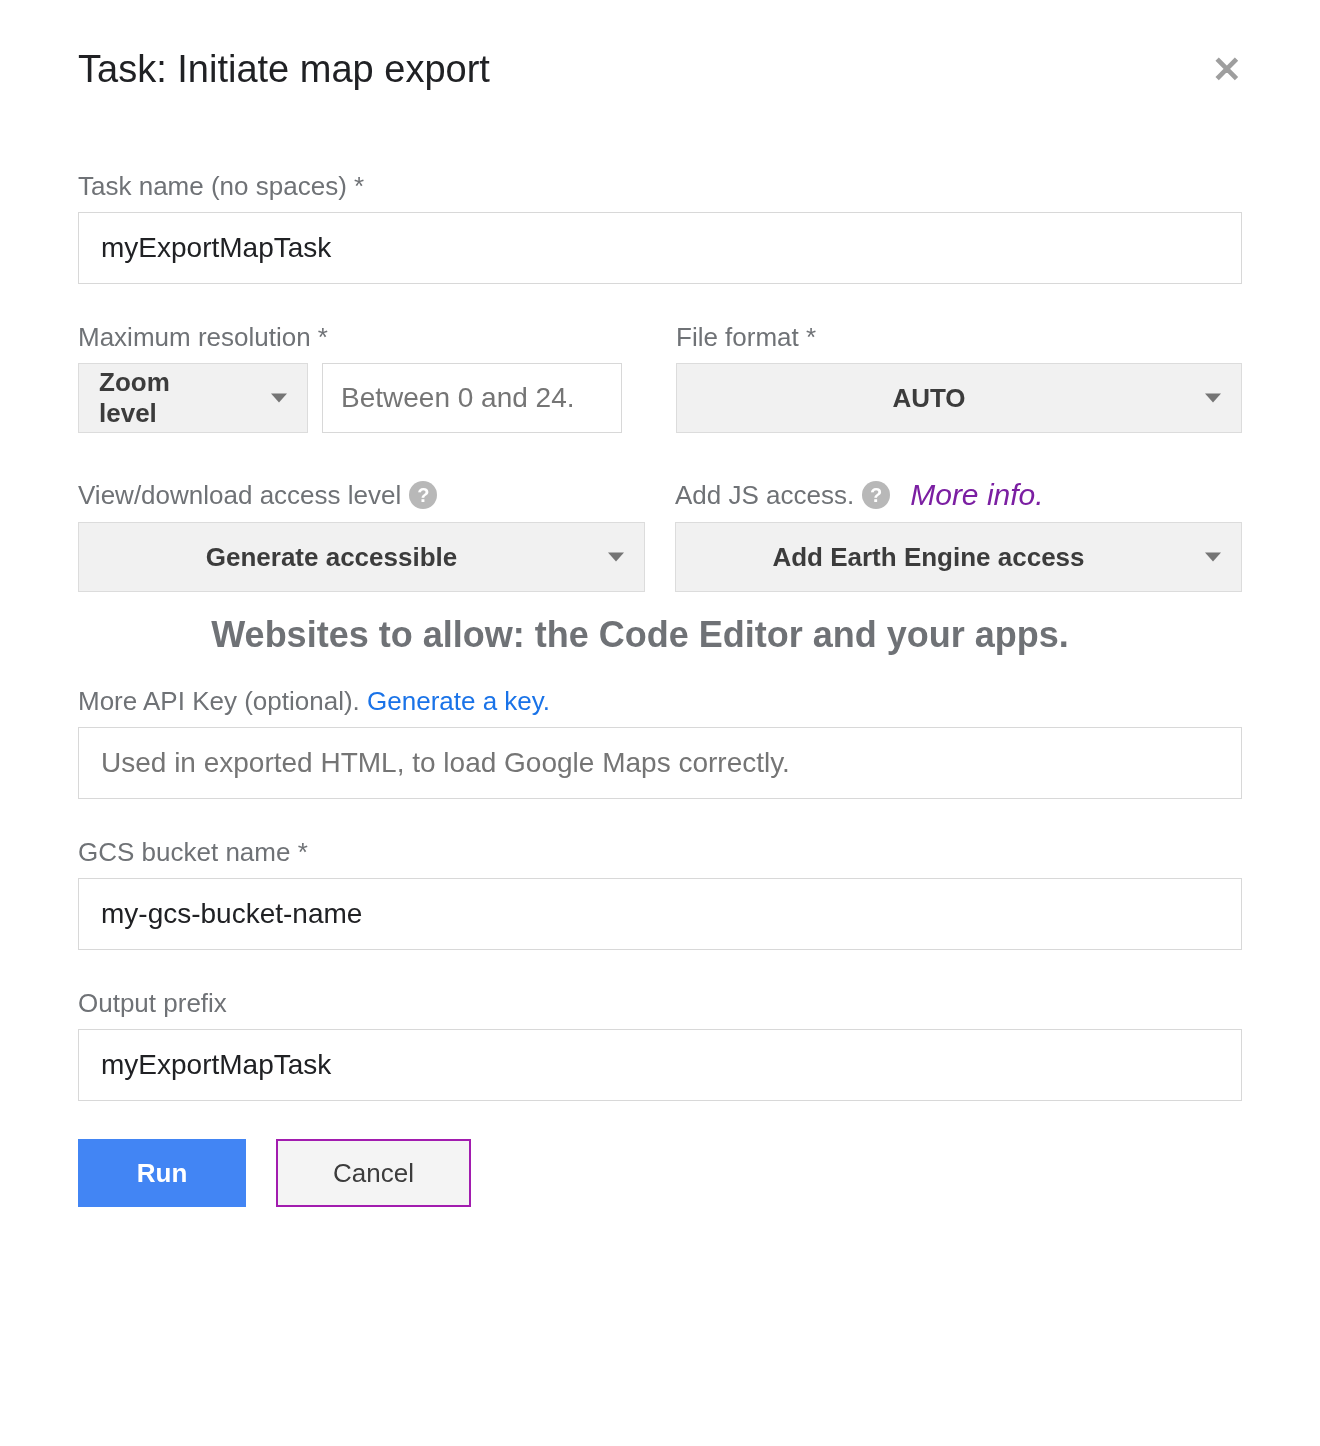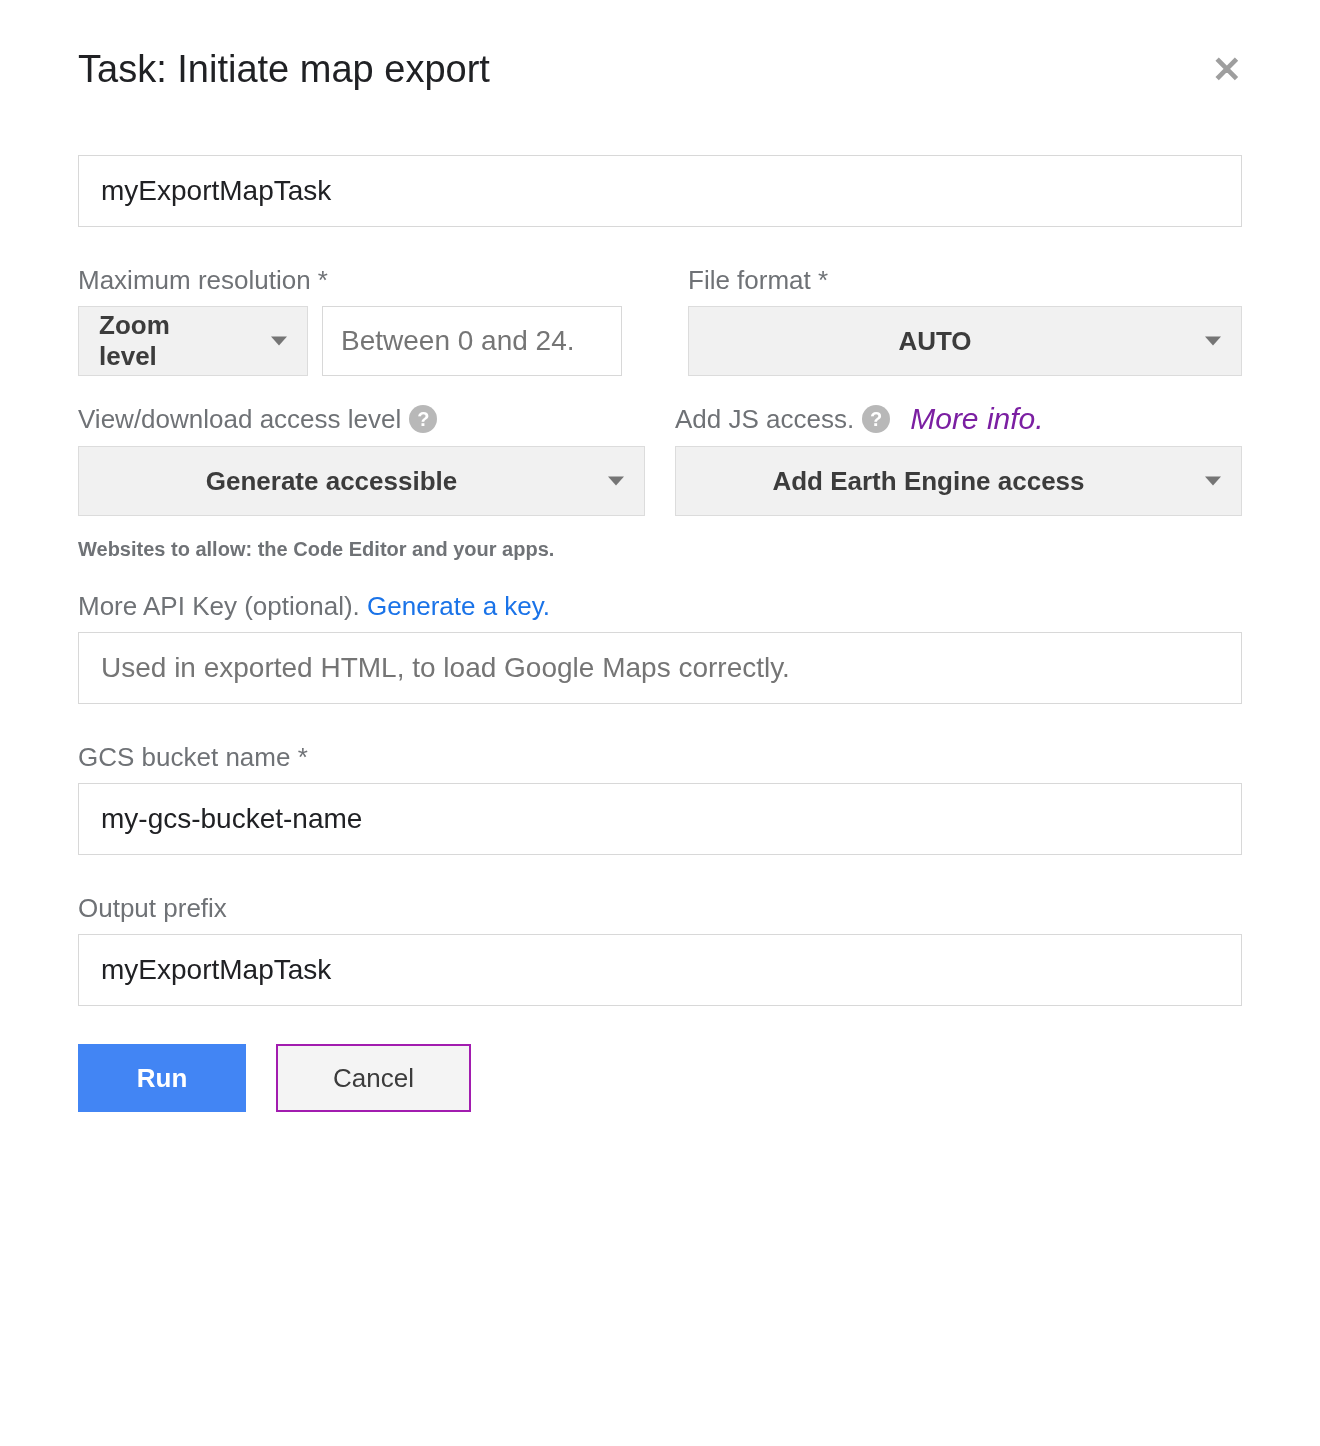--- a/index.html
+++ b/index.html
@@ -12,21 +12,21 @@
       background: #ffffff;
       width: 1320px;
       height: 1446px;
       padding: 48px 78px;
       color: #202124;
     }
     .dialog-header {
       display: flex;
       justify-content: space-between;
       align-items: center;
-      margin-bottom: 64px;
+      margin-bottom: 80px;
     }
     .dialog-title {
       font-size: 38px;
       font-weight: 400;
       color: #202124;
     }
     .close-icon {
       font-size: 36px;
       color: #9e9e9e;
       cursor: pointer;
@@ -49,22 +49,22 @@
       padding: 0 22px;
       font-size: 28px;
       color: #202124;
       background: #fff;
     }
     .text-input::placeholder {
       color: #757575;
     }
     .row {
       display: flex;
-      gap: 40px;
-      margin-bottom: 26px;
+      gap: 28px;
+      margin-bottom: 45px;
     }
     .row > .col {
       display: flex;
       flex-direction: column;
     }
     .select-btn {
       height: 70px;
       background: #f1f1f1;
       border: 1px solid #dcdcdc;
       display: flex;
@@ -125,24 +125,24 @@
       color: #1a73e8;
       text-decoration: none;
       cursor: pointer;
     }
     .link-purple {
       color: #7b1fa2;
       text-decoration: none;
       cursor: pointer;
     }
     .helper-text {
-      font-size: 20px;
+      font-size: 36px;
       font-weight: 600;
       color: #6f7276;
-      text-align: left;
+      text-align: center;
       margin-top: 22px;
       padding-right: 40px;
     }
     .button-row {
       display: flex;
       gap: 30px;
       margin-top: 12px;
     }
     .btn-primary {
       width: 168px;
@@ -191,20 +191,21 @@
   </style>
 </head>
 <body>
 
 <div class="dialog-header">
   <h1 class="dialog-title">Task: Initiate map export</h1>
   <span class="close-icon">✕</span>
 </div>
 
 <div class="field-group">
+  <label class="field-label">Task name (no spaces) *</label>
   <input class="text-input" type="text" value="myExportMapTask" style="">
 </div>
 
 <div class="row">
   <div class="col" style="width:570px;">
     <label class="field-label">Maximum resolution *</label>
     <div class="res-row">
       <div class="select-btn">
         <span>Zoom level</span>
         <span class="caret"></span>

